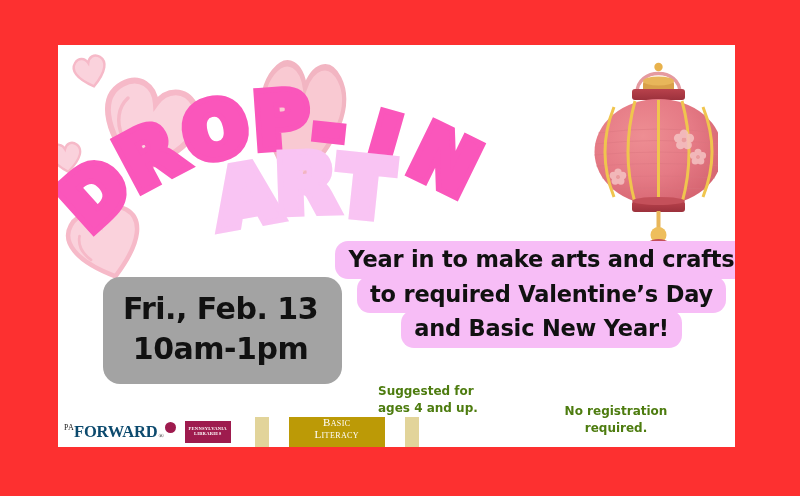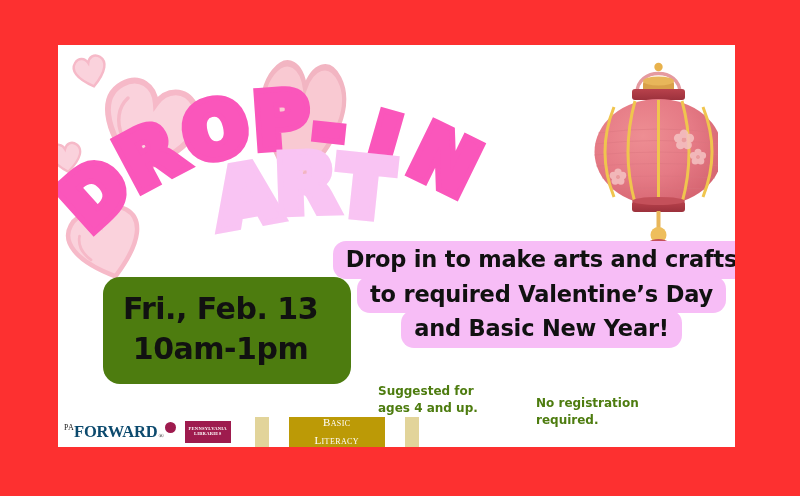--- a/index.html
+++ b/index.html
@@ -107,23 +107,23 @@
     padding: 7px 13px 8px 13px;
     margin-bottom: -3px;
     letter-spacing: -0.2px;
   }
 
   #datebox {
     position: absolute;
     left: 45px;
     top: 232px;
     width: 235px;
-    background: #4d7c0f;
+    background: #a3a3a3;
     border-radius: 17px;
-    padding: 12px 13px 16px 0;
+    padding: 12px 4px 16px 0;
     text-align: center;
   }
   #datebox .dline {
     font-family: "DejaVu Sans", sans-serif;
     font-weight: bold;
     color: #111111;
     font-size: 30px;
     line-height: 1.32;
     letter-spacing: -0.5px;
     white-space: pre;
@@ -140,22 +140,22 @@
     white-space: pre-line;
   }
   #note-ages {
     left: 320px;
     top: 338px;
     text-align: left;
     width: 150px;
   }
   #note-reg {
     left: 478px;
-    top: 350px;
-    text-align: left;
+    top: 358px;
+    text-align: center;
     width: 160px;
   }
 
   
   #logobar {
     position: absolute;
     left: 0px;
     top: 372px;
     height: 30px;
     display: flex;
@@ -231,21 +231,21 @@
     background: #E2D49A;
     height: 30px;
   }
   #basiclit {
     background: #BC9A06;
     width: 96px;
     height: 30px;
     display: flex;
     flex-direction: column;
     align-items: center;
-    justify-content: space-between;
+    justify-content: flex-start;
     line-height: 1.08;
   }
   #basiclit span {
     font-family: "Liberation Serif", serif;
     font-size: 11px;
     color: #FFFFFF;
     letter-spacing: 0.4px;
     font-variant: small-caps;
     text-transform: capitalize;
   }
@@ -381,21 +381,21 @@
             <path d="M65 205 L65 224"></path>
           <path d="M69 205 L69 225"></path>
             <path d="M73 205 L73 224"></path>
           <path d="M77 205 L77 222"></path>
             <path d="M80 205 L80 219"></path>
         </g>
       </svg>
     </div>
 
     <div class="hl-block" id="blurb">
-      <span class="hl-line">Drop in to make arts and crafts</span>
+      <span class="hl-line">Year in to make arts and crafts</span>
       <span class="hl-line">to required Valentine’s Day</span>
       <span class="hl-line">and Basic New Year!</span>
     </div>
 
     <div id="datebox">
       <div class="dline">Fri., Feb. 13</div>
       <div class="dline">10am-1pm</div>
     </div>
 
     <div class="note" id="note-ages">Suggested for

